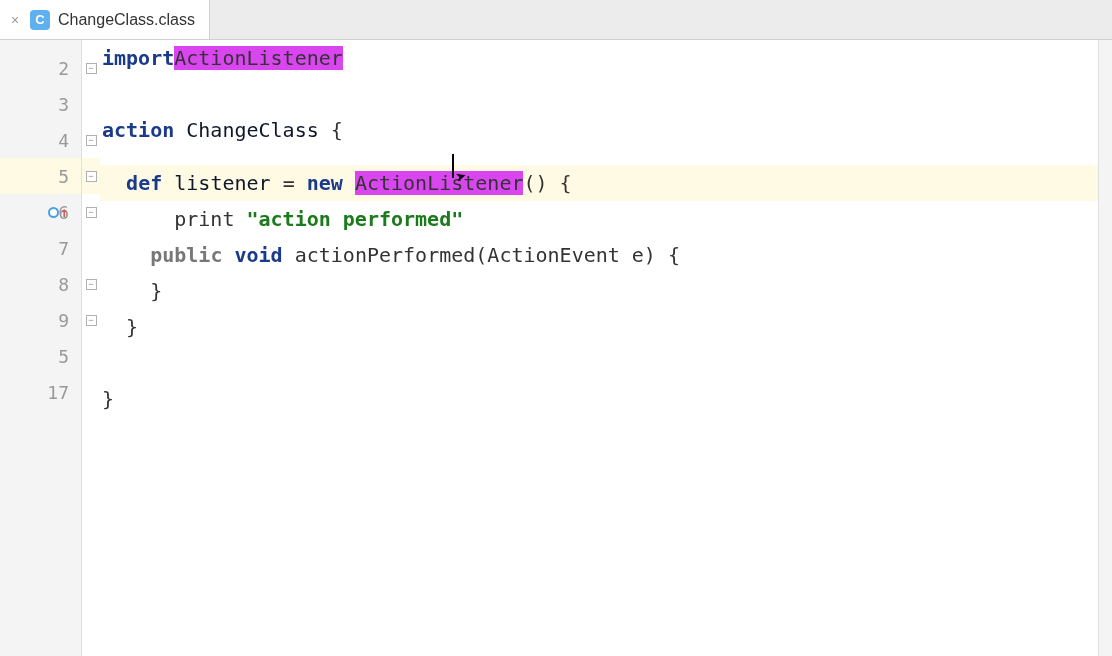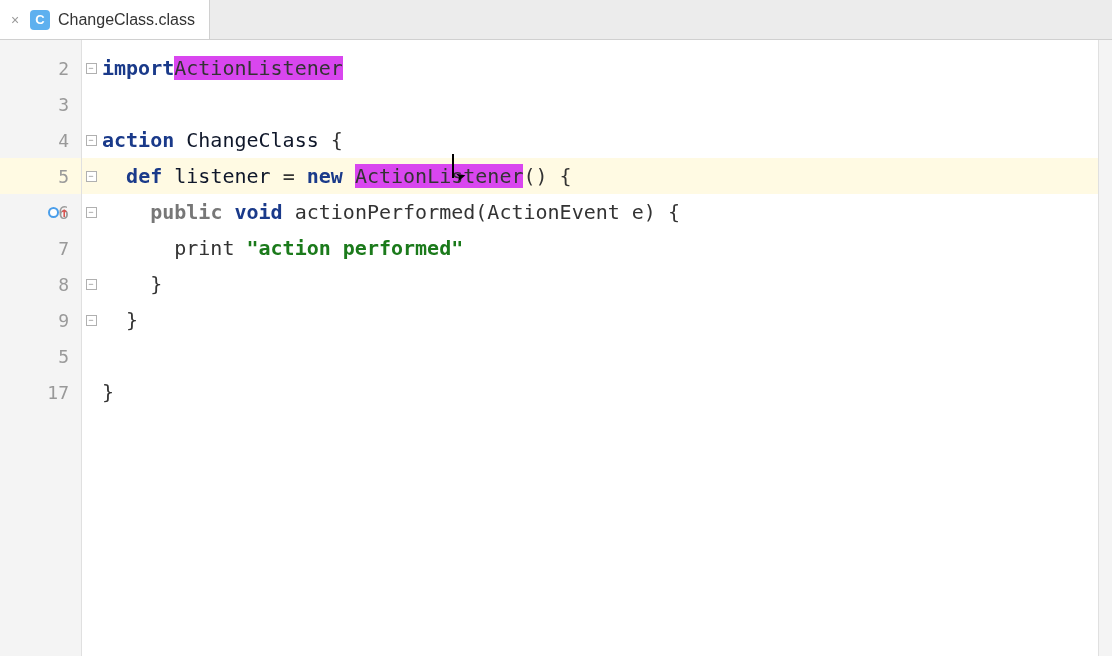--- a/index.html
+++ b/index.html
@@ -112,35 +112,35 @@
       height: 11px;
       border: 1px solid #b0b0b0;
       background: #fff;
       font-size: 9px;
       line-height: 9px;
       text-align: center;
       color: #888;
     }
     .code {
       flex: 1;
-      padding-top: 10px;
       font-family: "Menlo", "Consolas", monospace;
       font-size: 20px;
       position: relative;
     }
     .cline {
       height: 36px;
       display: flex;
       align-items: center;
       white-space: pre;
       padding-left: 2px;
       color: #333;
     }
     .cline.current {
       background: #fffae3;
+      margin-top: 17px;
     }
     .kw { color: #1a3a8a; font-weight: 700; }
     .ident { color: #0f172a; }
     .str { color: #1b7a1b; font-weight: 700; }
     .hl { background: #d946ef; }
     .caret {
       position: absolute;
       width: 2px;
       height: 24px;
       background: #000;
@@ -213,22 +213,22 @@
       </div>
     <div class="fline"></div>
     <div class="fline"></div>
   </div>
 
   <div class="code">
     <div class="cline"><span class="kw">import</span><span class="hl">ActionListener</span></div>
     <div class="cline"></div>
     <div class="cline"><span class="kw">action</span><span class="ident"> ChangeClass </span><span>{</span></div>
     <div class="cline current"><span>  </span><span class="kw">def</span><span class="ident"> listener </span><span>= </span><span class="kw">new</span><span> </span><span class="hl">ActionListener</span><span>() {</span></div>
+    <div class="cline"><span>      print </span><span class="str">"action performed"</span></div>
     <div class="cline"><span>    </span><span class="kw ident" style="color:#777;font-weight:700">public</span><span> </span><span class="kw">void</span><span> actionPerformed(ActionEvent e) {</span></div>
-    <div class="cline"><span>      print </span><span class="str">"action performed"</span></div>
     <div class="cline">    }</div>
     <div class="cline">  }</div>
     <div class="cline"></div>
     <div class="cline">}</div>
 
     <div class="caret" style="top:114px;left:352px;"></div>
     <div class="cursor-arrow" style="top:126px;left:356px;">➤</div>
   </div>
 
   <div class="right-strip"></div>

